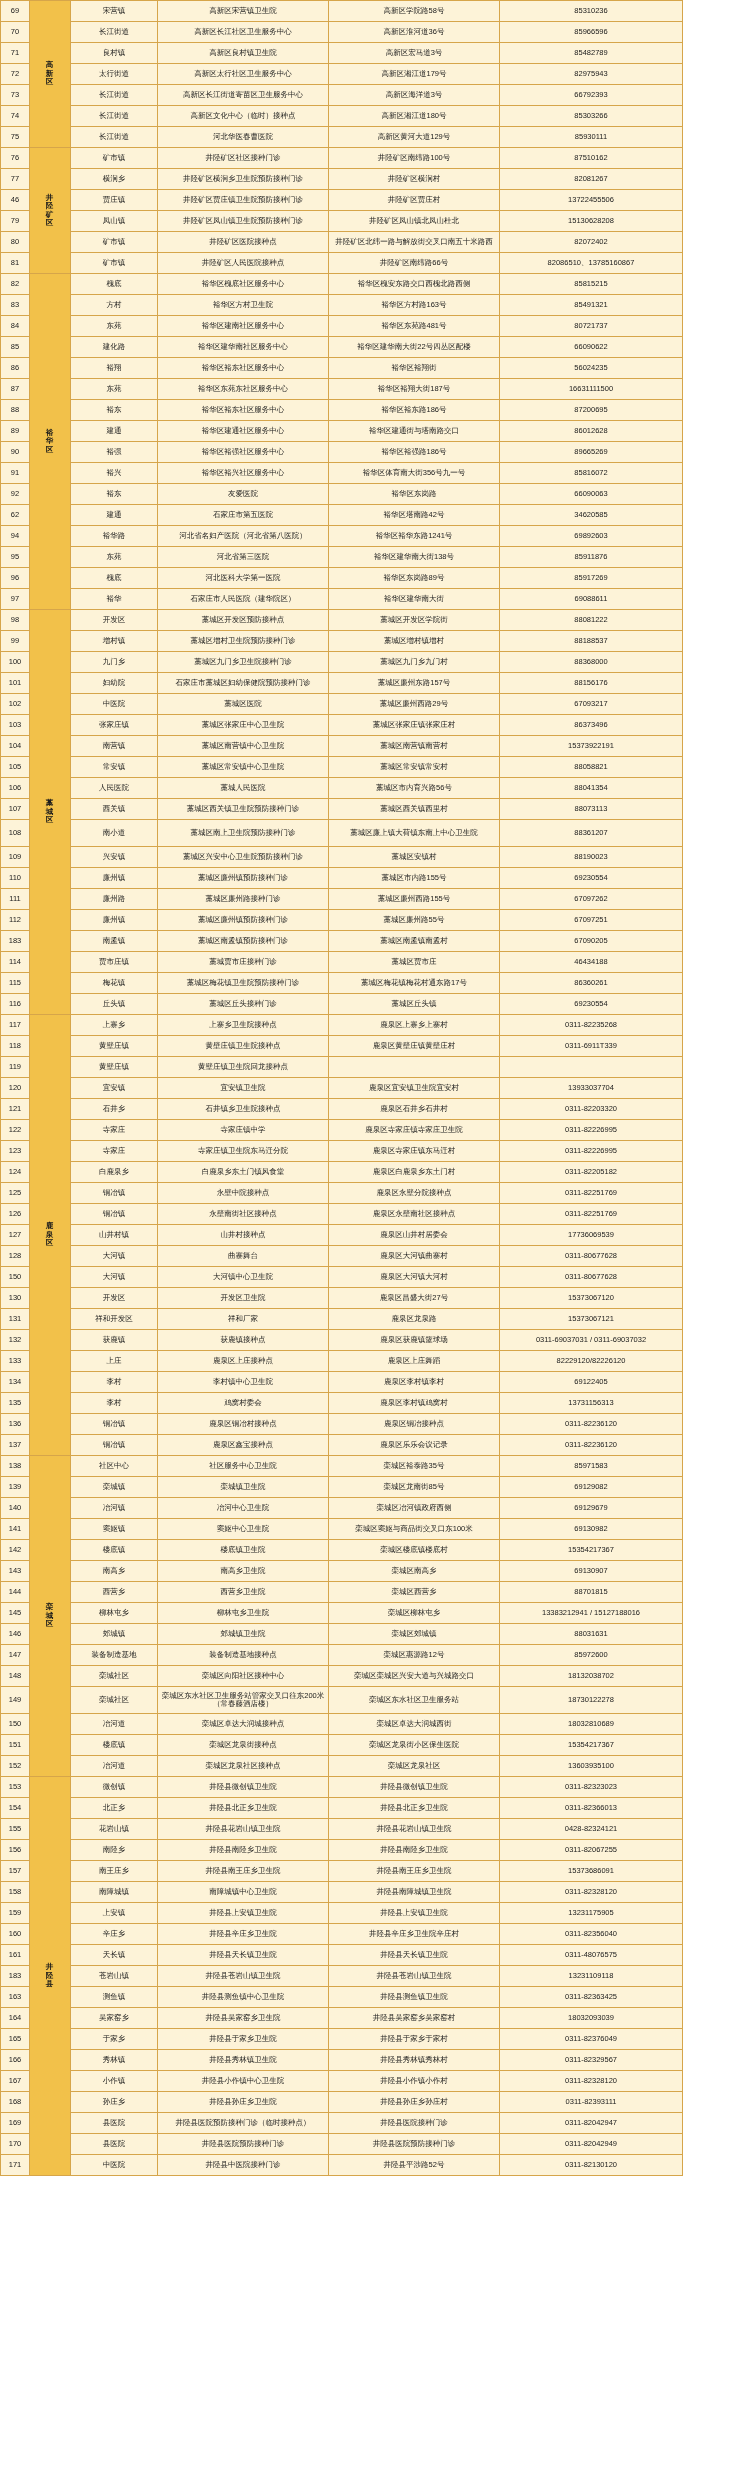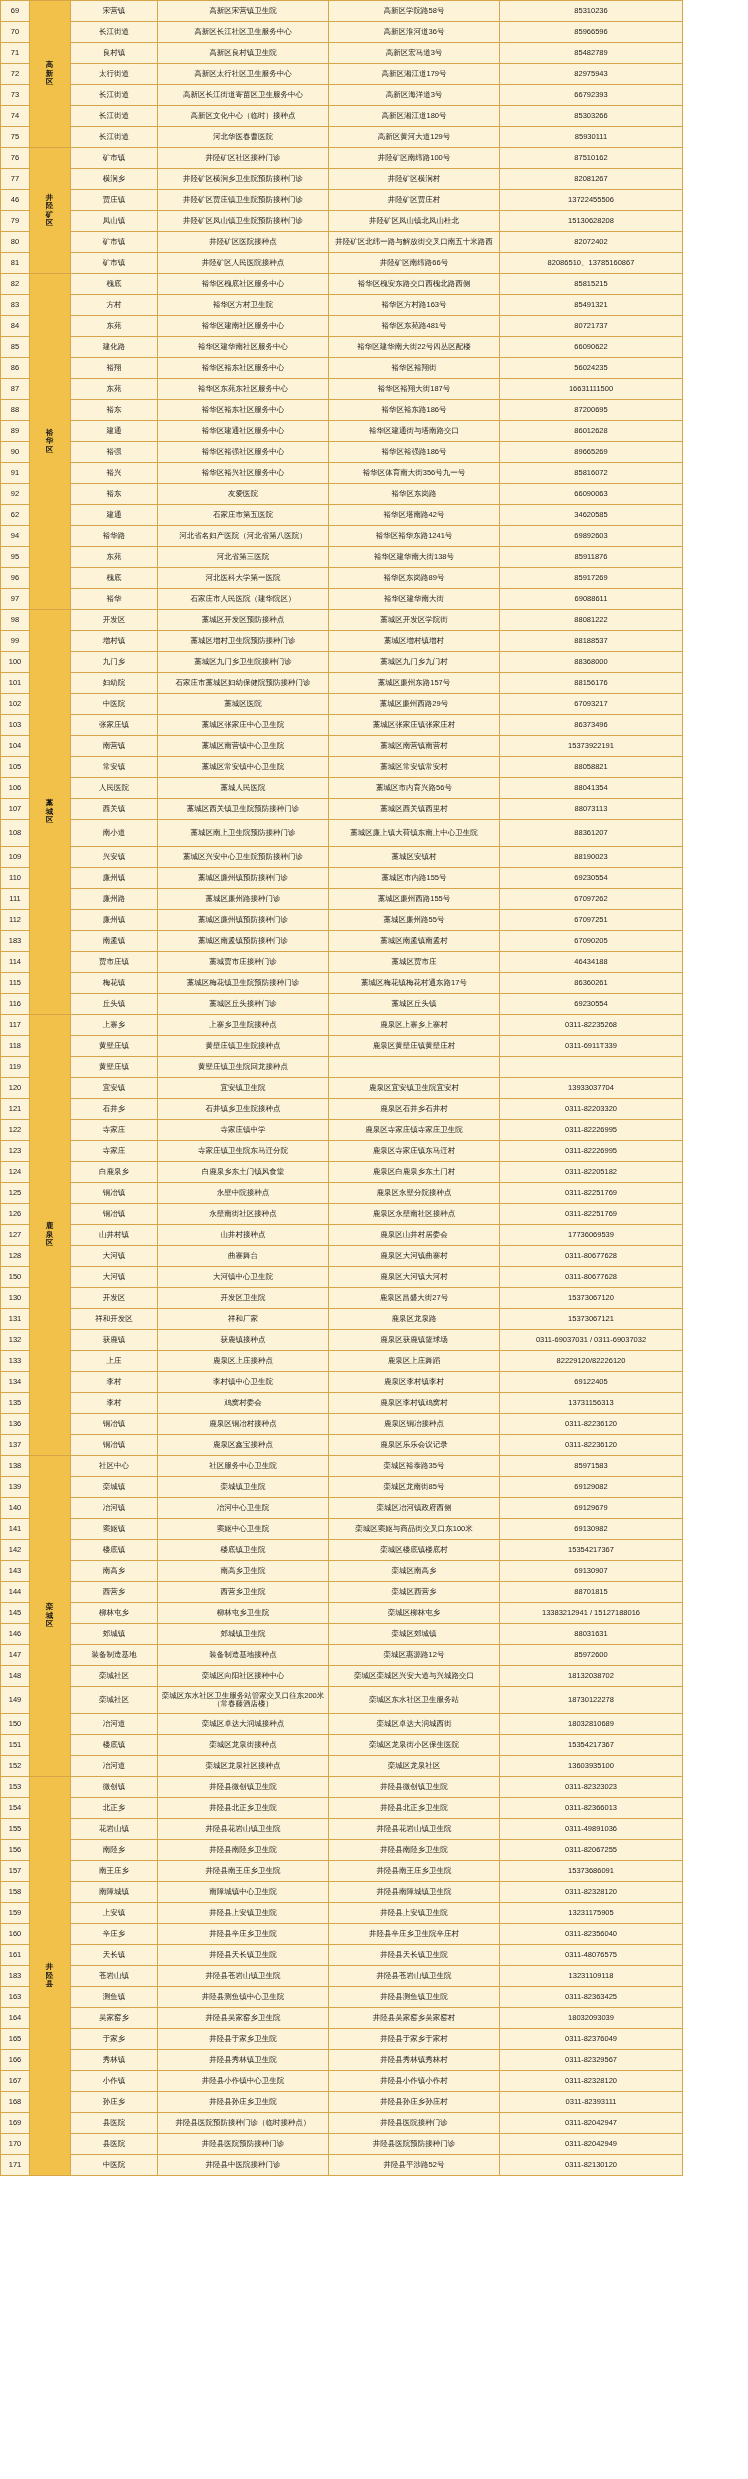--- a/index.html
+++ b/index.html
@@ -706,21 +706,21 @@
         <td class="town">北正乡</td>
         <td class="site">井陉县北正乡卫生院</td>
         <td class="addr">井陉县北正乡卫生院</td>
         <td class="phone">0311-82366013</td>
       </tr>
       <tr class="r18">
         <td class="idx">155</td>
         <td class="town">花岩山镇</td>
         <td class="site">井陉县花岩山镇卫生院</td>
         <td class="addr">井陉县花岩山镇卫生院</td>
-        <td class="phone">0311-49891036</td>
+        <td class="phone">0428-82324121</td>
       </tr>
       <tr class="r18">
         <td class="idx">156</td>
         <td class="town">南陉乡</td>
         <td class="site">井陉县南陉乡卫生院</td>
         <td class="addr">井陉县南陉乡卫生院</td>
         <td class="phone">0311-82067255</td>
       </tr>
       <tr class="r18">
         <td class="idx">157</td>

